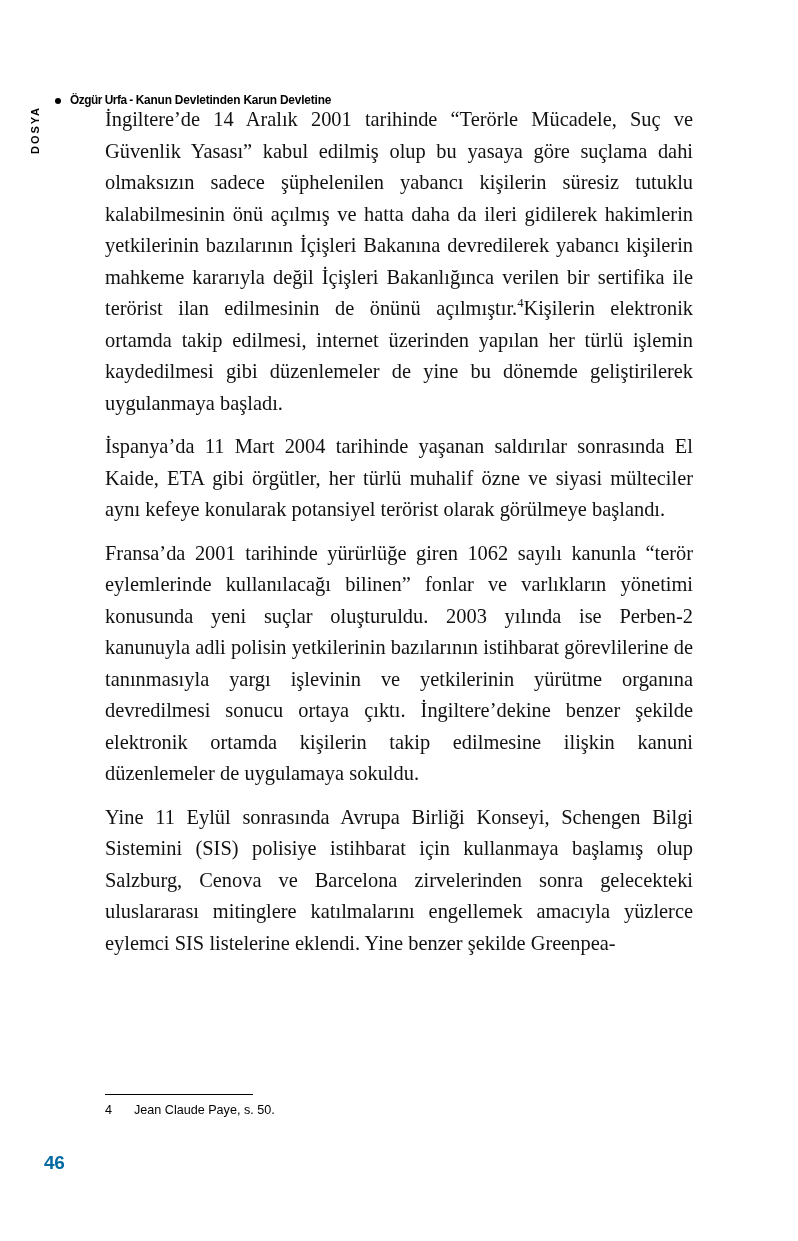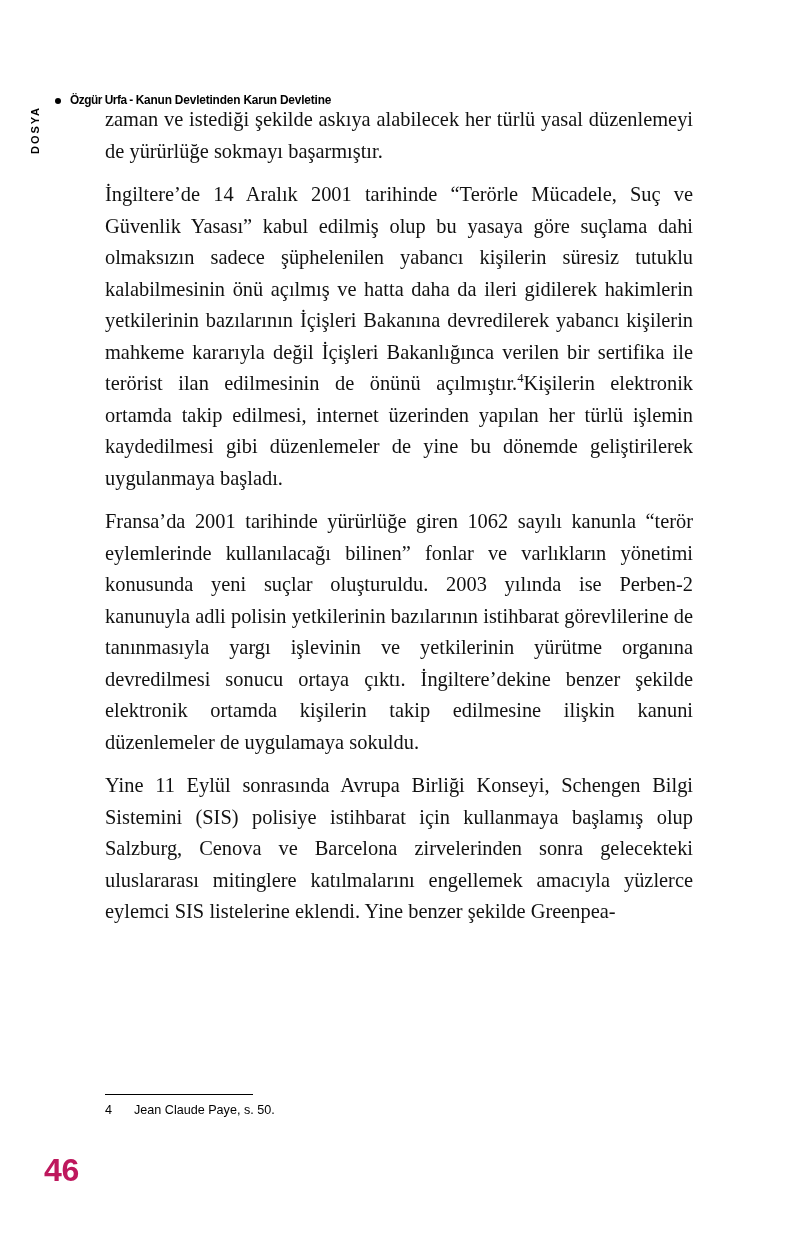--- a/index.html
+++ b/index.html
@@ -136,47 +136,47 @@
   .footnote-text {
     flex: 1 1 auto;
   }
 
   
   .folio {
     position: absolute;
     left: 44px;
     top: 1152px;
     font-family: "Liberation Sans", "DejaVu Sans", sans-serif;
-    font-size: 32px;
+    font-size: 19px;
     font-weight: 700;
-    color: #be185d;
+    color: #0369a1;
     letter-spacing: -0.3px;
   }
 </style>
 </head>
 <body>
 
 <div class="page">
 
   <div class="running-head">
     <span class="head-bullet"></span>
     <span class="head-text"><span class="head-author">Özgür Urfa</span><span class="head-sep"> - </span><span class="head-title">Kanun Devletinden Karun Devletine</span></span>
   </div>
 
   <div class="section-tab">
     <span>DOSYA</span>
   </div>
 
   <div class="text-column">
 
-    <p class="body-par">zaman ve istediği şekilde askıya alabilecek her türlü yasal düzen­lemeyi de yürürlüğe sokmayı başarmıştır.</p>
 
 
     <p class="body-par"><span>İngiltere’de 14 Aralık 2001 tarihinde “Terörle Mücadele, Suç ve Güvenlik Yasası” kabul edilmiş olup bu yasaya göre suçlama dahi olmaksızın sadece şüphelenilen yabancı kişilerin süresiz tutuklu kalabilmesinin önü açılmış ve hatta daha da ileri gidilerek hakim­lerin yetkilerinin bazılarının İçişleri Bakanına devredilerek ya­bancı kişilerin mahkeme kararıyla değil İçişleri Bakanlığınca ve­rilen bir sertifika ile terörist ilan edilmesinin de önünü açılmıştır.</span><sup>4</sup><span>Kişilerin elektronik ortamda takip edilmesi, internet üzerinden yapılan her türlü işlemin kaydedilmesi gibi düzenlemeler de yine bu dönemde geliştirilerek uygulanmaya başladı.</span></p>
 
+    <p class="body-par">İspanya’da 11 Mart 2004 tarihinde yaşanan saldırılar sonrasında El Kaide, ETA gibi örgütler, her türlü muhalif özne ve siyasi mülte­ciler aynı kefeye konularak potansiyel terörist olarak görülmeye başlandı.</p>
 
     <p class="body-par">Fransa’da 2001 tarihinde yürürlüğe giren 1062 sayılı kanunla “terör eylemlerinde kullanılacağı bilinen” fonlar ve varlıkların yönetimi konusunda yeni suçlar oluşturuldu.  2003 yılında ise Perben-2 kanunuyla adli polisin yetkilerinin bazılarının istihbarat görevlilerine de tanınmasıyla yargı işlevinin ve yetkilerinin yü­rütme organına devredilmesi sonucu ortaya çıktı. İngiltere’dekine benzer şekilde elektronik ortamda kişilerin takip edilmesine iliş­kin kanuni düzenlemeler de uygulamaya sokuldu.</p>
 
     <p class="body-par">Yine 11 Eylül sonrasında Avrupa Birliği Konseyi, Schengen Bilgi Sistemini (SIS) polisiye istihbarat için kullanmaya başlamış olup Salzburg, Cenova ve Barcelona zirvelerinden sonra gelecekteki uluslararası mitinglere katılmalarını engellemek amacıyla yüzler­ce eylemci SIS listelerine eklendi. Yine benzer şekilde Greenpea-</p>
 
   </div>
 
   <div class="footnote-area">
     <div class="footnote-rule"></div>
     <div class="footnote">

